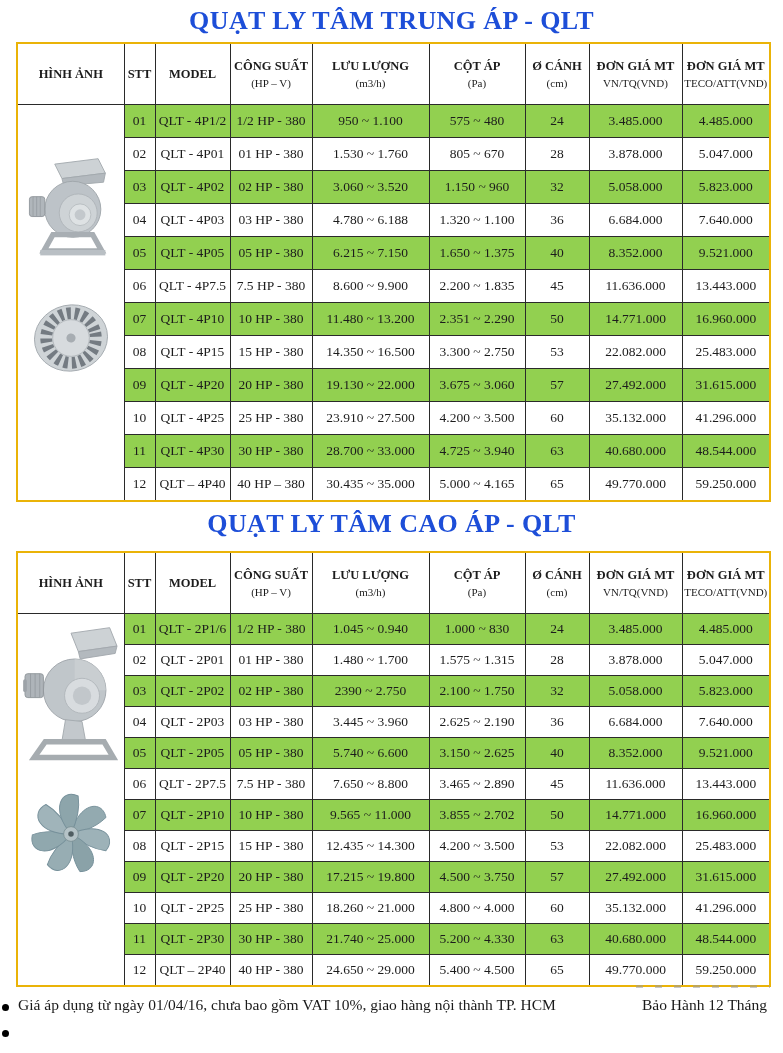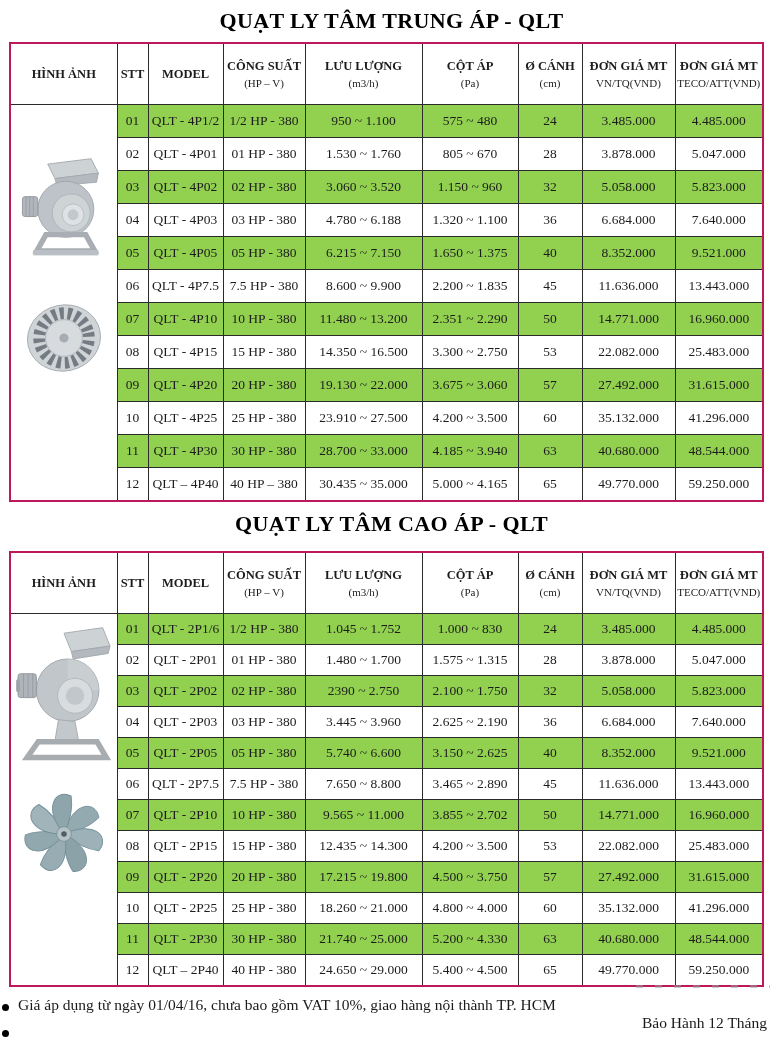--- a/index.html
+++ b/index.html
@@ -1,44 +1,44 @@
 <!DOCTYPE html>
 <html style="--row-green: #92d050;"><head>
 <meta charset="utf-8">
 <style>
   html,body{margin:0;padding:0;}
   body{
     width:783px;height:1053px;background:#ffffff;position:relative;overflow:hidden;
     font-family:"Liberation Serif","DejaVu Serif",serif;color:#1c1c1c;
   }
   .title{
-    text-align:center;font-weight:bold;font-size:22px;line-height:30px;
-    letter-spacing:0.4px;margin:6px 0 0 0;color:#000000;
+    text-align:center;font-weight:bold;font-size:26px;line-height:30px;
+    letter-spacing:0.4px;margin:6px 0 0 0;color:#1d4ed8;
   }
   .title2{margin-top:7px;}
   table{
-    border-collapse:collapse;table-layout:fixed;margin:6px 0 0 9px;width:753px;
-    border:2px solid #be185d;
+    border-collapse:collapse;table-layout:fixed;margin:6px 0 0 16px;width:753px;
+    border:2px solid #eab308;
   }
   #t1{margin-top:12px;}
   th,td{border:1px solid #2a2a2a;text-align:center;vertical-align:middle;padding:0 1px;overflow:hidden;}
   thead th{height:60px;font-size:12.5px;font-weight:bold;background:#fff;}
   .col-label{font-weight:bold;}
   .col-sub{font-size:11px;font-weight:normal;margin-top:3px;}
   tbody td{font-size:13.5px;}
   #t0 tbody td{height:32px;}
   #t1 tbody td{height:30px;}
   tbody tr:nth-child(odd) td{background:var(--row-green,#92d050);}
   tbody td.img-cell{background:#ffffff !important;vertical-align:top;}
   tbody td:last-child{font-weight:normal;}
   .img-stack{display:flex;flex-direction:column;align-items:center;}
   .stack-a{padding-top:50px;gap:34px;}
   .stack-b{padding-top:10px;gap:24px;}
   .footer{
-    display:flex;align-items:baseline;margin:9px 10px 0 18px;font-size:15.5px;color:#1a1a1a;flex-direction:column;
+    display:flex;align-items:baseline;margin:9px 10px 0 18px;font-size:15.5px;color:#1a1a1a;
   }
   .footer .warranty{margin-left:auto;padding-right:6px;}
   .bullet{position:absolute;left:2px;width:7px;height:7px;border-radius:50%;background:#000;}
   .b1{top:1004px;}
   .b2{top:1030px;}
   .smudge{
     position:absolute;left:636px;top:985px;width:134px;height:3px;
     background:repeating-linear-gradient(90deg,#9b9b9b 0 7px,transparent 7px 19px);
     opacity:.55;
   }
@@ -224,21 +224,21 @@
           <td>4.200 ~ 3.500</td>
           <td>60</td>
           <td>35.132.000</td>
           <td>41.296.000</td>
         </tr>
         <tr>
           <td>11</td>
           <td>QLT - 4P30</td>
           <td>30 HP - 380</td>
           <td>28.700 ~ 33.000</td>
-          <td>4.185 ~ 3.940</td>
+          <td>4.725 ~ 3.940</td>
           <td>63</td>
           <td>40.680.000</td>
           <td>48.544.000</td>
         </tr>
         <tr>
           <td>12</td>
           <td>QLT – 4P40</td>
           <td>40 HP – 380</td>
           <td>30.435 ~ 35.000</td>
           <td>5.000 ~ 4.165</td>
@@ -332,21 +332,21 @@
         </g>
         <circle r="8" fill="#b5c3c7" stroke="#7d9296"></circle>
         <circle r="3" fill="#505e62"></circle>
       </g>
     </svg>
   </div>
 </td>
           <td>01</td>
           <td>QLT - 2P1/6</td>
           <td>1/2 HP - 380</td>
-          <td>1.045 ~ 1.752</td>
+          <td>1.045 ~ 0.940</td>
           <td>1.000 ~ 830</td>
           <td>24</td>
           <td>3.485.000</td>
           <td>4.485.000</td>
         </tr>
         <tr>
           <td>02</td>
           <td>QLT - 2P01</td>
           <td>01 HP - 380</td>
           <td>1.480 ~ 1.700</td>

